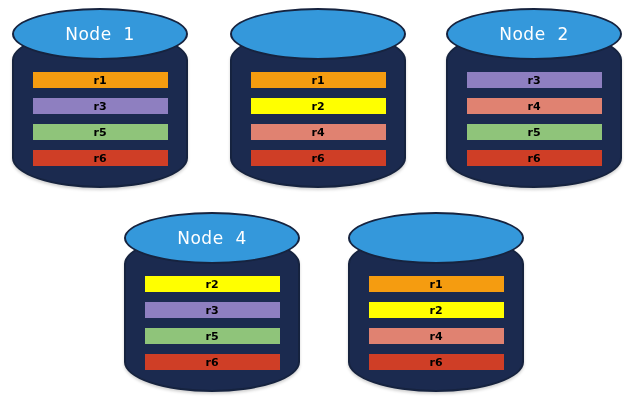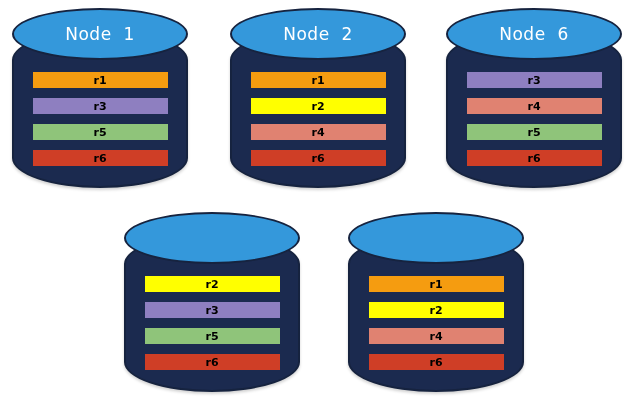--- a/index.html
+++ b/index.html
@@ -107,42 +107,42 @@
       <div class="replica-list">
         <div class="replica-bar" style="background: rgb(245, 156, 16); color: rgb(0, 0, 0);">r1</div>
         <div class="replica-bar" style="background: rgb(142, 127, 192); color: rgb(0, 0, 0);">r3</div>
         <div class="replica-bar" style="background: rgb(143, 196, 122); color: rgb(0, 0, 0);">r5</div>
         <div class="replica-bar" style="background: rgb(207, 62, 38); color: rgb(0, 0, 0);">r6</div>
       </div>
     </div>
     <div class="node" style="left: 230px; top: 8px;">
       <div class="cyl-body" style="background: rgb(27, 42, 79); border-color: rgb(22, 35, 63);"></div>
       <div class="cyl-top" style="background: rgb(52, 152, 219); border-color: rgb(22, 35, 63);"></div>
-      <div class="node-title" style="color: rgb(255, 255, 255);">Node  2</div>
       <div class="replica-list">
         <div class="replica-bar" style="background: rgb(245, 156, 16); color: rgb(0, 0, 0);">r1</div>
         <div class="replica-bar" style="background: rgb(255, 255, 0); color: rgb(0, 0, 0);">r2</div>
         <div class="replica-bar" style="background: rgb(224, 130, 113); color: rgb(0, 0, 0);">r4</div>
         <div class="replica-bar" style="background: rgb(207, 62, 38); color: rgb(0, 0, 0);">r6</div>
       </div>
     </div>
     <div class="node" style="left: 446px; top: 8px;">
       <div class="cyl-body" style="background: rgb(27, 42, 79); border-color: rgb(22, 35, 63);"></div>
       <div class="cyl-top" style="background: rgb(52, 152, 219); border-color: rgb(22, 35, 63);"></div>
-      <div class="node-title" style="color: rgb(255, 255, 255);">Node  6</div>
+      <div class="node-title" style="color: rgb(255, 255, 255);">Node  2</div>
       <div class="replica-list">
         <div class="replica-bar" style="background: rgb(142, 127, 192); color: rgb(0, 0, 0);">r3</div>
         <div class="replica-bar" style="background: rgb(224, 130, 113); color: rgb(0, 0, 0);">r4</div>
         <div class="replica-bar" style="background: rgb(143, 196, 122); color: rgb(0, 0, 0);">r5</div>
         <div class="replica-bar" style="background: rgb(207, 62, 38); color: rgb(0, 0, 0);">r6</div>
       </div>
     </div>
     <div class="node" style="left: 124px; top: 212px;">
       <div class="cyl-body" style="background: rgb(27, 42, 79); border-color: rgb(22, 35, 63);"></div>
       <div class="cyl-top" style="background: rgb(52, 152, 219); border-color: rgb(22, 35, 63);"></div>
+      <div class="node-title" style="color: rgb(255, 255, 255);">Node  4</div>
       <div class="replica-list">
         <div class="replica-bar" style="background: rgb(255, 255, 0); color: rgb(0, 0, 0);">r2</div>
         <div class="replica-bar" style="background: rgb(142, 127, 192); color: rgb(0, 0, 0);">r3</div>
         <div class="replica-bar" style="background: rgb(143, 196, 122); color: rgb(0, 0, 0);">r5</div>
         <div class="replica-bar" style="background: rgb(207, 62, 38); color: rgb(0, 0, 0);">r6</div>
       </div>
     </div>
     <div class="node" style="left: 348px; top: 212px;">
       <div class="cyl-body" style="background: rgb(27, 42, 79); border-color: rgb(22, 35, 63);"></div>
       <div class="cyl-top" style="background: rgb(52, 152, 219); border-color: rgb(22, 35, 63);"></div>

